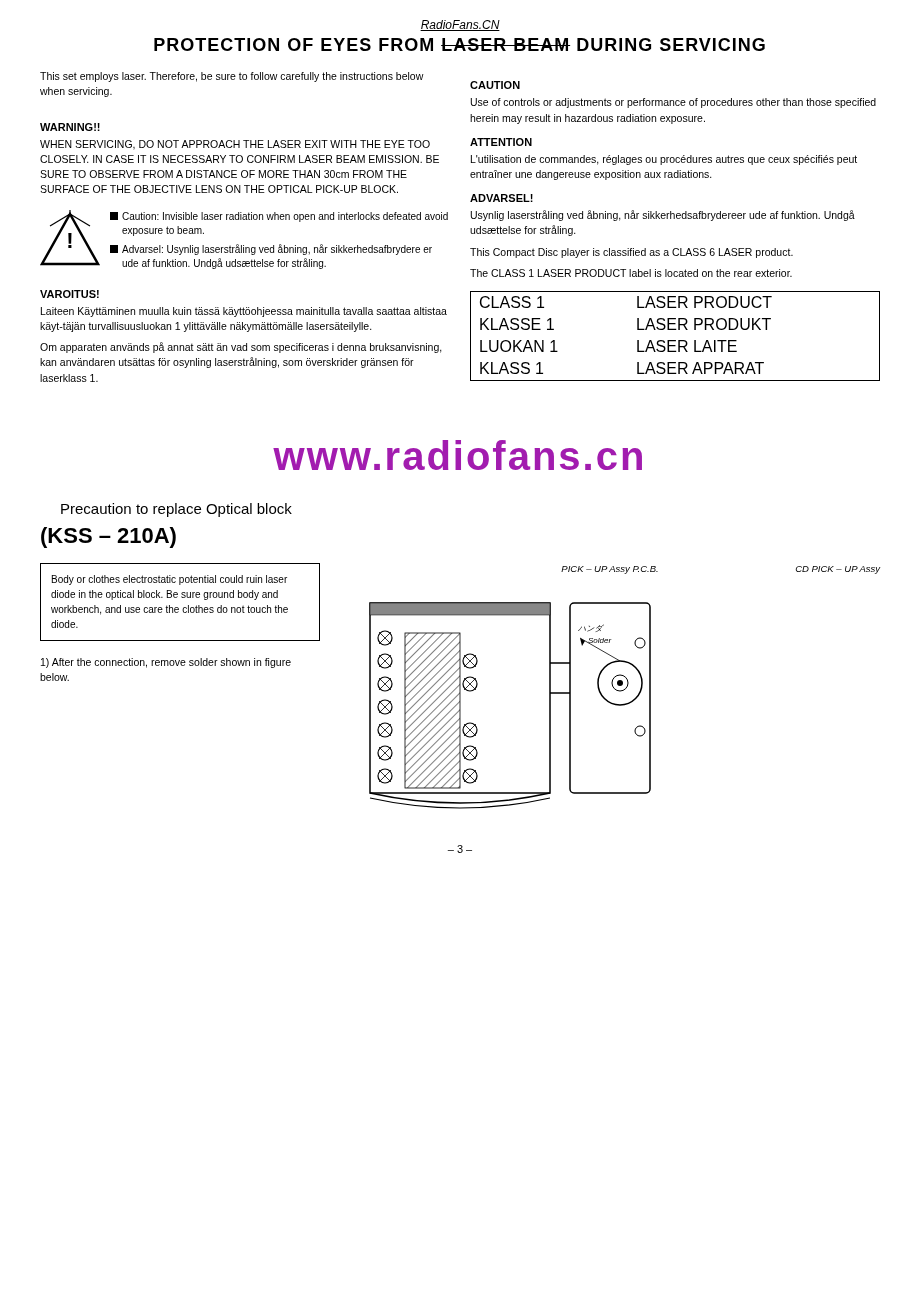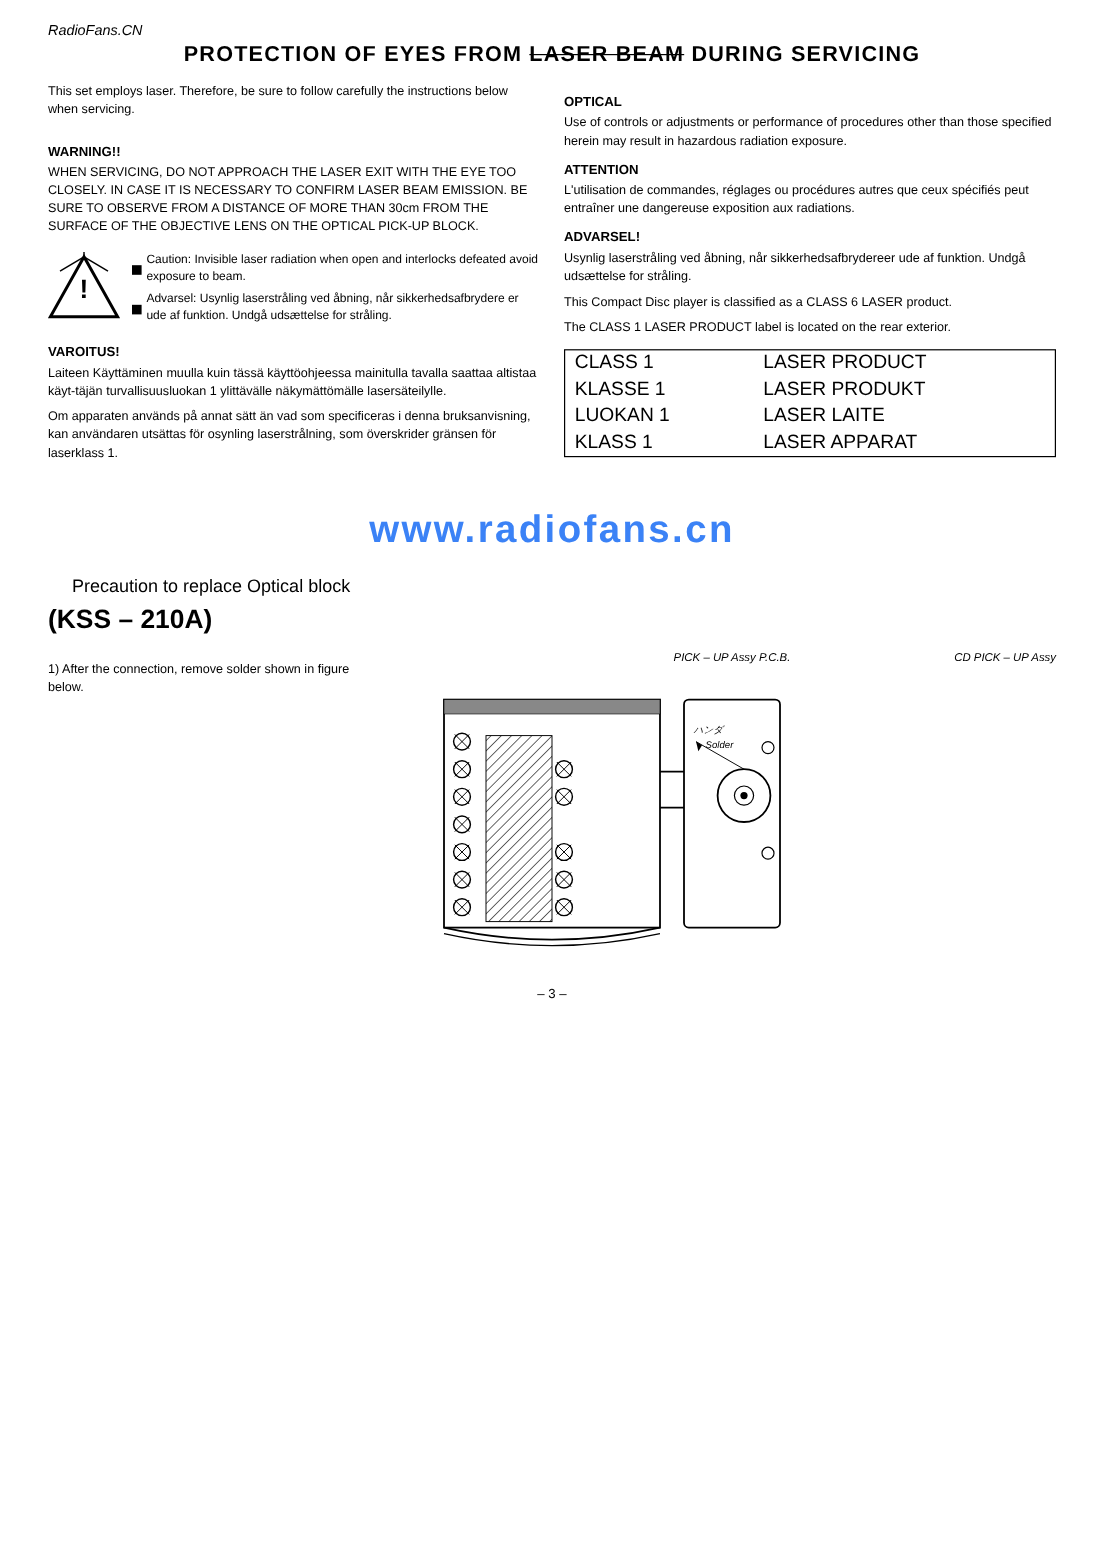--- a/index.html
+++ b/index.html
@@ -6,25 +6,26 @@
     body {
       background: #fff;
       font-family: Arial, Helvetica, sans-serif;
       font-size: 11px;
       color: #000;
       width: 920px;
       min-height: 1294px;
       padding: 18px 40px 30px 40px;
     }
     .site-title {
-      text-align: left;
+      text-align: center;
       font-style: italic;
       font-size: 12px;
       color: #000;
       margin-bottom: 2px;
+      text-decoration: underline;
     }
     .page-title {
       text-align: center;
       font-size: 18px;
       font-weight: bold;
       letter-spacing: 1px;
       border-bottom: none;
       margin-bottom: 12px;
       line-height: 1.3;
     }
@@ -67,21 +68,21 @@
       width: 60px;
       height: 60px;
       flex-shrink: 0;
     }
     .caution-list {
       font-size: 10px;
       line-height: 1.45;
     }
     .caution-item {
       display: flex;
-      align-items: center;
+      align-items: flex-start;
       gap: 4px;
       margin-bottom: 4px;
     }
     .bullet-square {
       width: 8px;
       height: 8px;
       background: #000;
       flex-shrink: 0;
       margin-top: 2px;
     }
@@ -94,25 +95,25 @@
       border-collapse: collapse;
       width: 100%;
     }
     .laser-table td {
       padding: 2px 8px;
       font-size: 16px;
       margin-left: 43px;
     }
     .watermark {
       text-align: center;
-      font-size: 32px;
-      color: #3b82f6;
+      font-size: 40px;
+      color: #a21caf;
       font-weight: bold;
       letter-spacing: 2px;
-      margin: 30px 0 20px 0;
+      margin: 40px 0 20px 0;
       line-height: 1.2;
     }
     .section-heading-large {
       font-size: 15px;
       font-weight: normal;
       margin-bottom: 6px;
       margin-top: 4px;
       margin-left: 20px;
     }
     .model-heading {
@@ -211,21 +212,21 @@
       </div>
     </div>
 
     <div class="section-title">VAROITUS!</div>
     <p class="section-body">Laiteen Käyttäminen muulla kuin tässä käyttöohjeessa mainitulla tavalla saattaa altistaa käyt-täjän turvallisuusluokan 1 ylittävälle näkymättömälle lasersäteilylle.</p>
 
     <p class="section-body">Om apparaten används på annat sätt än vad som specificeras i denna bruksanvisning, kan användaren utsättas för osynling laserstrålning, som överskrider gränsen för laserklass 1.</p>
   </div>
 
   <div class="col-right">
-    <div class="section-title">OPTICAL</div>
+    <div class="section-title">CAUTION</div>
     <p class="section-body">Use of controls or adjustments or performance of procedures other than those specified herein may result in hazardous radiation exposure.</p>
 
     <div class="section-title">ATTENTION</div>
     <p class="section-body">L'utilisation de commandes, réglages ou procédures autres que ceux spécifiés peut entraîner une dangereuse exposition aux radiations.</p>
 
     <div class="section-title">ADVARSEL!</div>
     <p class="section-body">Usynlig laserstråling ved åbning, når sikkerhedsafbrydereer ude af funktion. Undgå udsættelse for stråling.</p>
 
     <p class="section-body">This Compact Disc player is classified as a CLASS 6 LASER product.</p>
     <p class="section-body">The CLASS 1 LASER PRODUCT label is located on the rear exterior.</p>
@@ -256,20 +257,23 @@
 </div>
 
 <div class="watermark">www.radiofans.cn</div>
 
 <div>
   <div class="section-heading-large">Precaution to replace Optical block</div>
   <div class="model-heading">(KSS – 210A)</div>
 
   <div class="bottom-two-col">
     <div class="bottom-left">
+      <div class="warning-note-box">
+        <span>Body or clothes electrostatic potential could ruin laser diode in the optical block. Be sure ground body and workbench, and use care the clothes do not touch the diode.</span>
+      </div>
       <p class="step-text">1)  After the connection, remove solder shown in figure below.</p>
     </div>
     <div class="bottom-right">
 
       <div class="diagram-area">
         <span class="diagram-label-top">PICK – UP Assy  P.C.B.</span>
         <span class="diagram-label-cd">CD PICK – UP Assy</span>
 
         <svg style="position:absolute; top:20px; left:0px; width:340px; height:240px;" viewBox="0 0 340 240" xmlns="http://www.w3.org/2000/svg">
 

